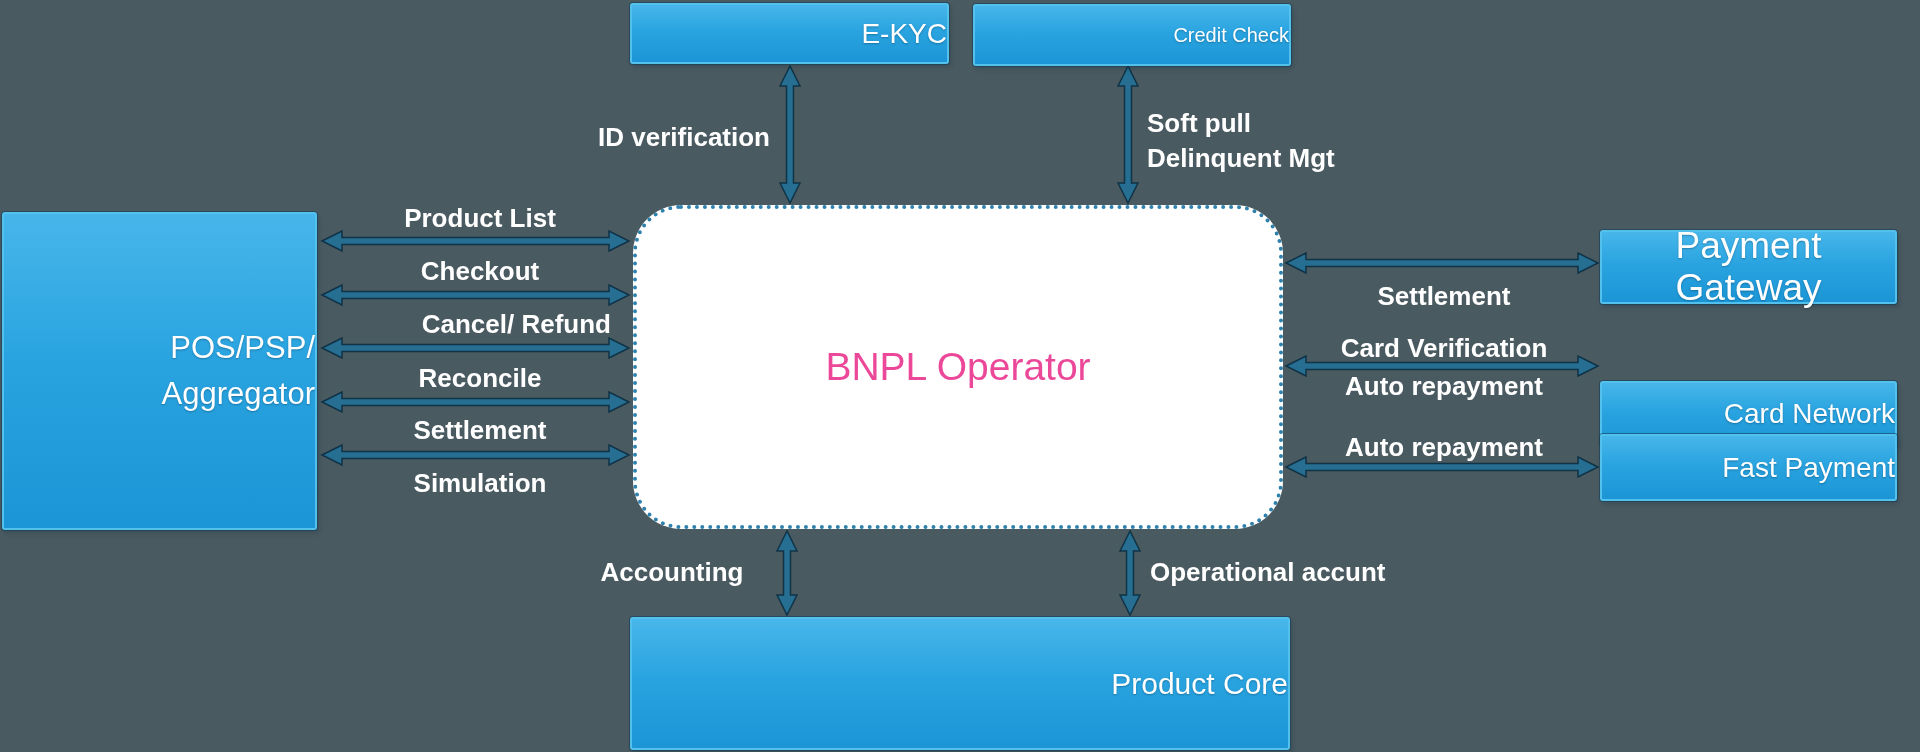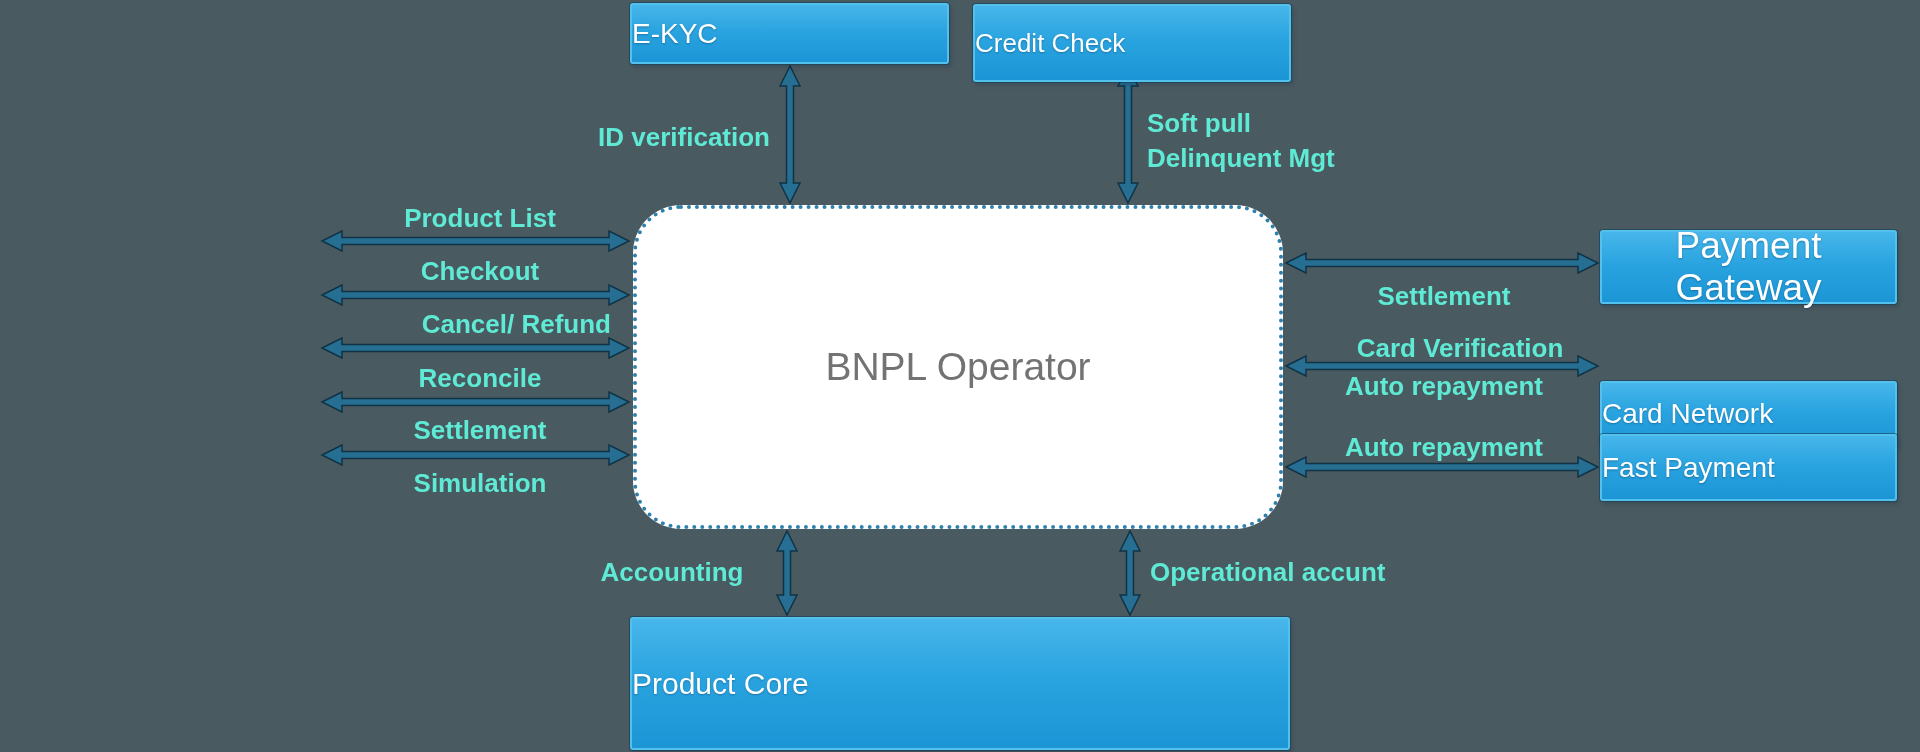--- a/index.html
+++ b/index.html
@@ -18,55 +18,55 @@
   #arrow-layer {
     position: absolute;
     left: 0; top: 0;
     width: 1920px; height: 752px;
     pointer-events: none;
   }
   .node {
     position: absolute;
     display: flex;
     flex-direction: column;
-    align-items: flex-start;
+    align-items: flex-end;
     justify-content: center;
     text-align: center;
     color: #ffffff;
     background: linear-gradient(180deg, #47b6ea 0%, #2aa4e0 45%, #1b95d5 100%);
     border: 2px solid #54c0ec;
     box-shadow: 0 0 0 1px rgba(15, 62, 90, 0.55), 2px 3px 4px rgba(10, 40, 60, 0.25);
     border-radius: 3px;
     text-shadow: 0 1px 2px rgba(0, 40, 70, 0.35);
     box-sizing: border-box;
   }
   .node-ekyc          { left: 630px;  top: 3px;   width: 319px; height: 61px;  font-size: 28px; }
-  .node-credit-check  { left: 973px;  top: 4px;   width: 318px; height: 78px;  font-size: 26px; }
+  .node-credit-check  { left: 973px;  top: 4px;   width: 318px; height: 62px;  font-size: 20px; }
   .node-pos           { left: 2px;    top: 212px; width: 315px; height: 318px; font-size: 31px; line-height: 1.5; }
   .node-payment-gateway { left: 1600px; top: 230px; width: 297px; height: 74px; font-size: 37px; }
   .node-card-network    { left: 1600px; top: 333px; width: 297px; height: 66px; font-size: 28px; margin-top: 48px; }
   .node-fast-payment    { left: 1600px; top: 434px; width: 297px; height: 67px; font-size: 28px; }
   .node-legacy-core     { left: 630px;  top: 617px; width: 660px; height: 133px; font-size: 30px; }
   .center-node {
     position: absolute;
     left: 633px; top: 205px;
     width: 650px; height: 324px;
     background: #ffffff;
     border: 4px dotted #2f81ad;
     border-radius: 48px;
     display: flex;
     align-items: center;
     justify-content: center;
-    color: #737373;
+    color: #ec4899;
     font-size: 39px;
     box-sizing: border-box;
   }
   .flow-label {
     position: absolute;
-    color: #5eead4;
+    color: #ffffff;
     font-weight: bold;
     font-size: 26px;
     white-space: nowrap;
   }
   .label-center { width: 300px; text-align: center; }
   .label-right-col { width: 320px; text-align: center; }
 </style>
 </head>
 <body>
 
@@ -99,20 +99,24 @@
           L1578,477 L1578,470.5 L1306,470.5 L1306,477 Z" fill="#266e92" stroke="#103346" stroke-width="1.5" stroke-linejoin="miter"></path>
     </svg>
 
   <div class="node node-ekyc">
     <span>E-KYC</span>
   </div>
   <div class="node node-credit-check">
     <span>Credit Check</span>
   </div>
 
+  <div class="node node-pos">
+    <span>POS/PSP/</span>
+    <span>Aggregator</span>
+  </div>
 
   <div class="center-node">
     <span>BNPL Operator</span>
   </div>
 
   <div class="node node-payment-gateway">
     <span>Payment Gateway</span>
   </div>
   <div class="node node-card-network">
     <span>Card Network</span>
@@ -132,20 +136,20 @@
   </div>
 
   <div class="flow-label label-center" style="left:330px; top:203px;">Product List</div>
   <div class="flow-label label-center" style="left:330px; top:256px;">Checkout</div>
   <div class="flow-label label-center" style="left:311px; top:309px;text-align:right;">Cancel/ Refund</div>
   <div class="flow-label label-center" style="left:330px; top:363px;">Reconcile</div>
   <div class="flow-label label-center" style="left:330px; top:415px;">Settlement</div>
   <div class="flow-label label-center" style="left:330px; top:468px;">Simulation</div>
 
   <div class="flow-label label-right-col" style="left:1284px; top:281px;">Settlement</div>
-  <div class="flow-label label-right-col" style="left:1284px; top:333px;padding-left:16px;">Card Verification</div>
+  <div class="flow-label label-right-col" style="left:1284px; top:333px;">Card Verification</div>
   <div class="flow-label label-right-col" style="left:1284px; top:371px;">Auto repayment</div>
   <div class="flow-label label-right-col" style="left:1284px; top:432px;">Auto repayment</div>
 
   <div class="flow-label label-center" style="left:522px; top:557px;">Accounting</div>
   <div class="flow-label" style="left:1150px; top:557px; text-align:left;">Operational accunt</div>
 
 </div>
 
 </body></html>

